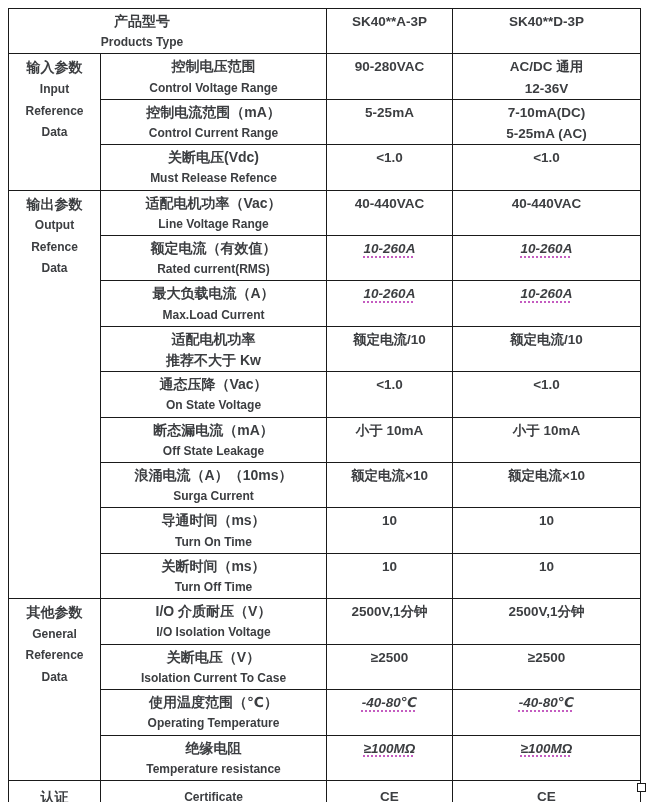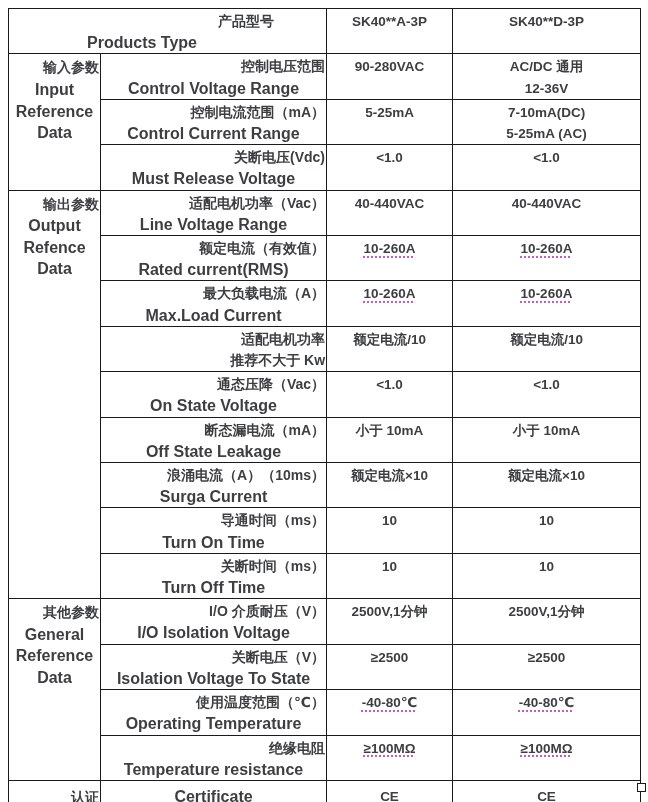--- a/index.html
+++ b/index.html
@@ -8,27 +8,27 @@
        font-weight:bold;color:#3c3e41;}
   .page{position:absolute;left:0;top:0;width:648px;height:802px;}
   table.spec{position:absolute;left:8px;top:8px;width:632px;
              border-collapse:collapse;table-layout:fixed;}
   td{border:1px solid #1a1a1a;vertical-align:top;text-align:center;
      padding:2px 1px 0 1px;font-size:13.5px;line-height:21.2px;overflow:hidden;}
   tr.head{height:38px;}
   tr.r{height:41.4px;}
   tr.cert{height:18px;}
   tr.shape{height:31px;}
-  .zh{font-size:14px;text-align:right;}
-  .en{font-size:16px;}
+  .zh{font-size:14px;}
+  .en{font-size:12px;}
   .grp{line-height:21.6px;padding-top:3px;}
   .grp .zh{font-size:14px;}
   .merged-head{padding-right:52px;}
   .val{font-size:13.5px;}
-  .sq{text-decoration:underline dotted #c45cc0 2px;text-underline-offset:3px;}
+  .sq{text-decoration:underline dotted #c45cc0 2px;text-underline-offset:3px;font-style:italic;}
   tr.cert td{line-height:16px;padding-top:8px;}
   tr.shape td{line-height:17px;padding-top:3px;}
   .anchor-box{position:absolute;left:637px;top:783px;width:7px;height:7px;
               border:1px solid #1a1a1a;background:#fff;}
 </style>
 </head>
 <body>
 
 <div class="page">
   <table class="spec">
@@ -83,21 +83,21 @@
           </td>
       <td class="val">
         <div>7-10mA(DC)</div>
         <div>5-25mA (AC)</div>
       </td>
     </tr>
 
     <tr class="r">
       <td>
         <div class="zh">关断电压(Vdc)</div>
-        <div class="en">Must Release Voltage</div>
+        <div class="en">Must Release Refence</div>
       </td>
       <td class="val">
             <div>&lt;1.0</div>
           </td>
       <td class="val">
             <div>&lt;1.0</div>
           </td>
     </tr>
 
     <tr class="r">
@@ -238,21 +238,21 @@
             <div>2500V,1分钟</div>
           </td>
       <td class="val">
             <div>2500V,1分钟</div>
           </td>
     </tr>
 
     <tr class="r">
       <td>
         <div class="zh">关断电压（V）</div>
-        <div class="en">Isolation Voltage To State</div>
+        <div class="en">Isolation Current To Case</div>
       </td>
       <td class="val">
             <div>≥2500</div>
           </td>
       <td class="val">
             <div>≥2500</div>
           </td>
     </tr>
 
     <tr class="r">

